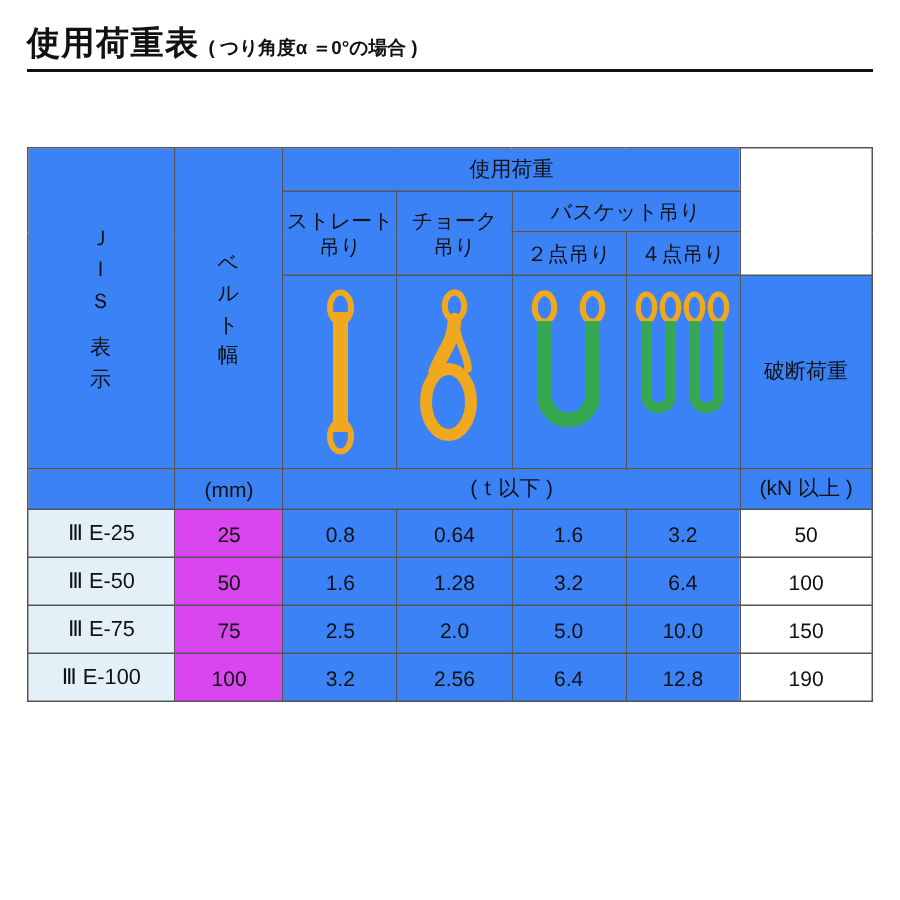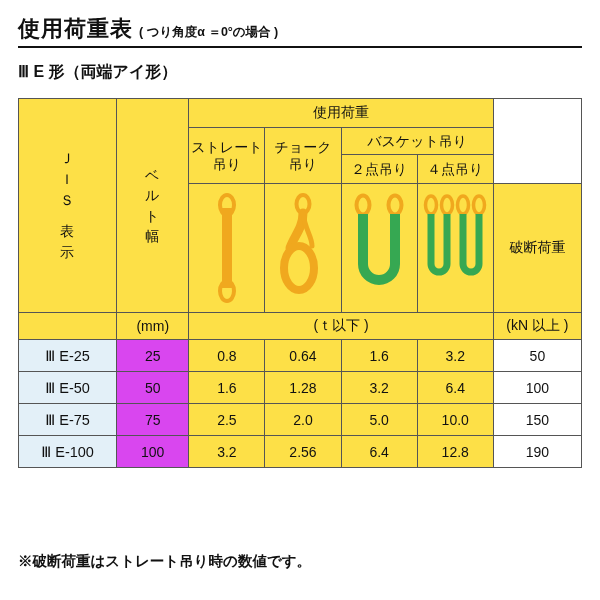--- a/index.html
+++ b/index.html
@@ -68,21 +68,21 @@
     width: 564px;
     table-layout: fixed;
   }
   table.spec td, table.spec th {
     border: 1px solid #555555;
     text-align: center;
     vertical-align: middle;
     font-weight: normal;
     font-size: 14px;
     padding: 0;
-    background: #fde047;
+    background: #3b82f6;
   }
   .hdr {
     background: #e3f0f8;
     font-size: 15px;
   }
   .hdr-lg {
     background: #e3f0f8;
     font-size: 16px;
   }
   .hdr-sm {
@@ -134,21 +134,20 @@
 </head>
 <body>
 
 <div class="page">
 
   <div class="title-row">
     <span class="title-main">使用荷重表</span>
     <span class="title-sub">( つり角度α ＝0°の場合 )</span>
   </div>
   <div class="title-rule"></div>
-  <div class="subtitle">Ⅲ E 形（両端アイ形）</div>
 
   <div class="tbl-wrap">
     <table class="spec">
       <colgroup>
         <col style="width:98px">
         <col style="width:72px">
         <col style="width:76px">
         <col style="width:76px">
         <col style="width:76px">
         <col style="width:76px">
@@ -272,15 +271,14 @@
           <td>3.2</td>
           <td>2.56</td>
           <td>6.4</td>
           <td>12.8</td>
           <td class="brk">190</td>
         </tr>
       </tbody>
     </table>
   </div>
 
-  <div class="footnote">※破断荷重はストレート吊り時の数値です。</div>
 
 </div>
 
 </body></html>

